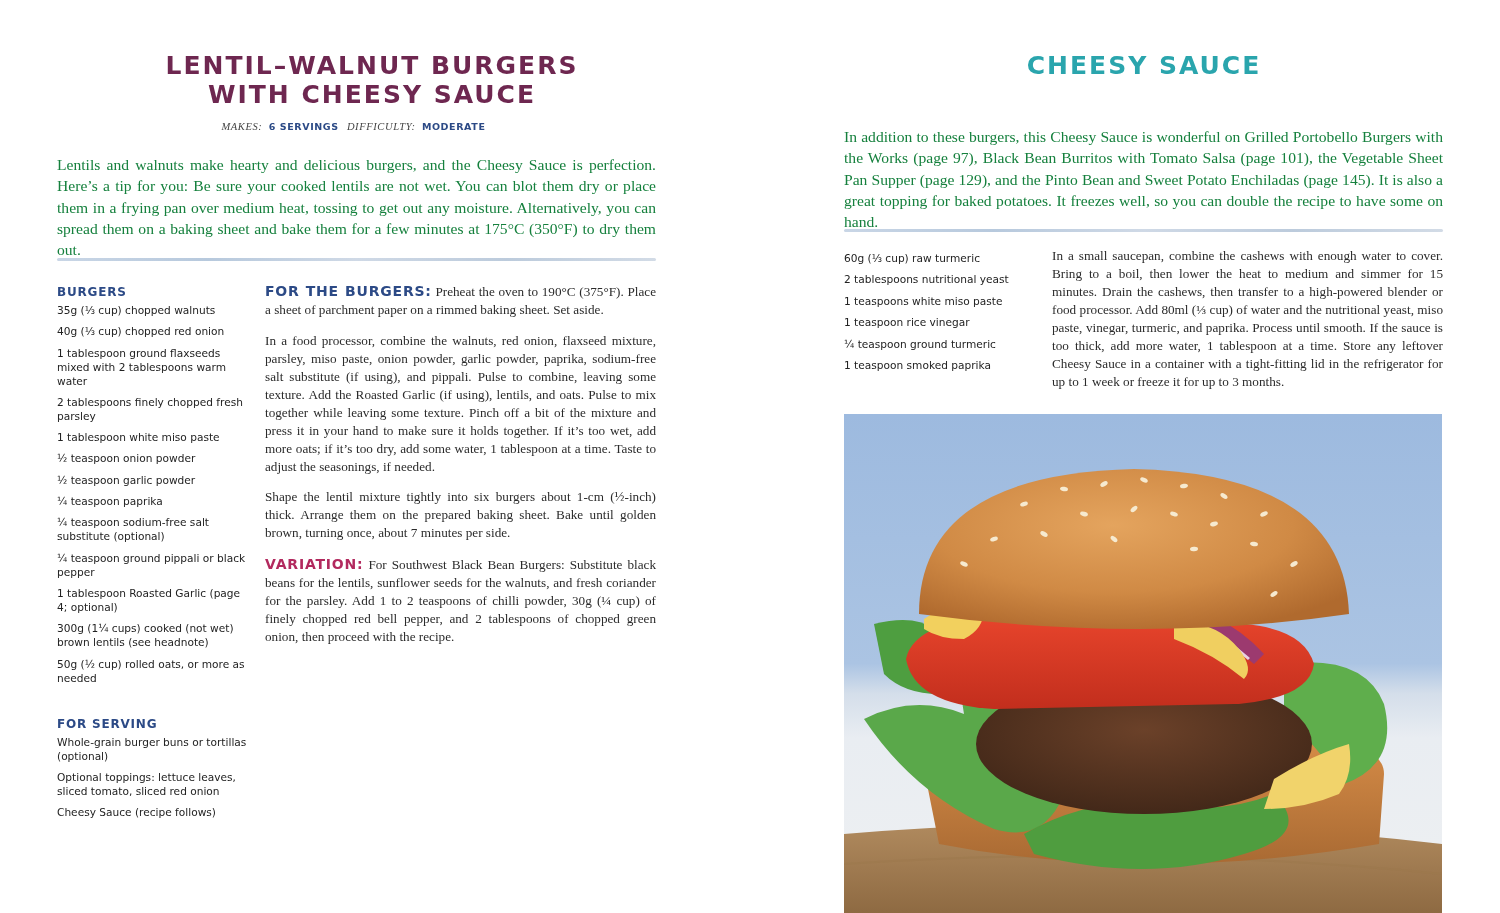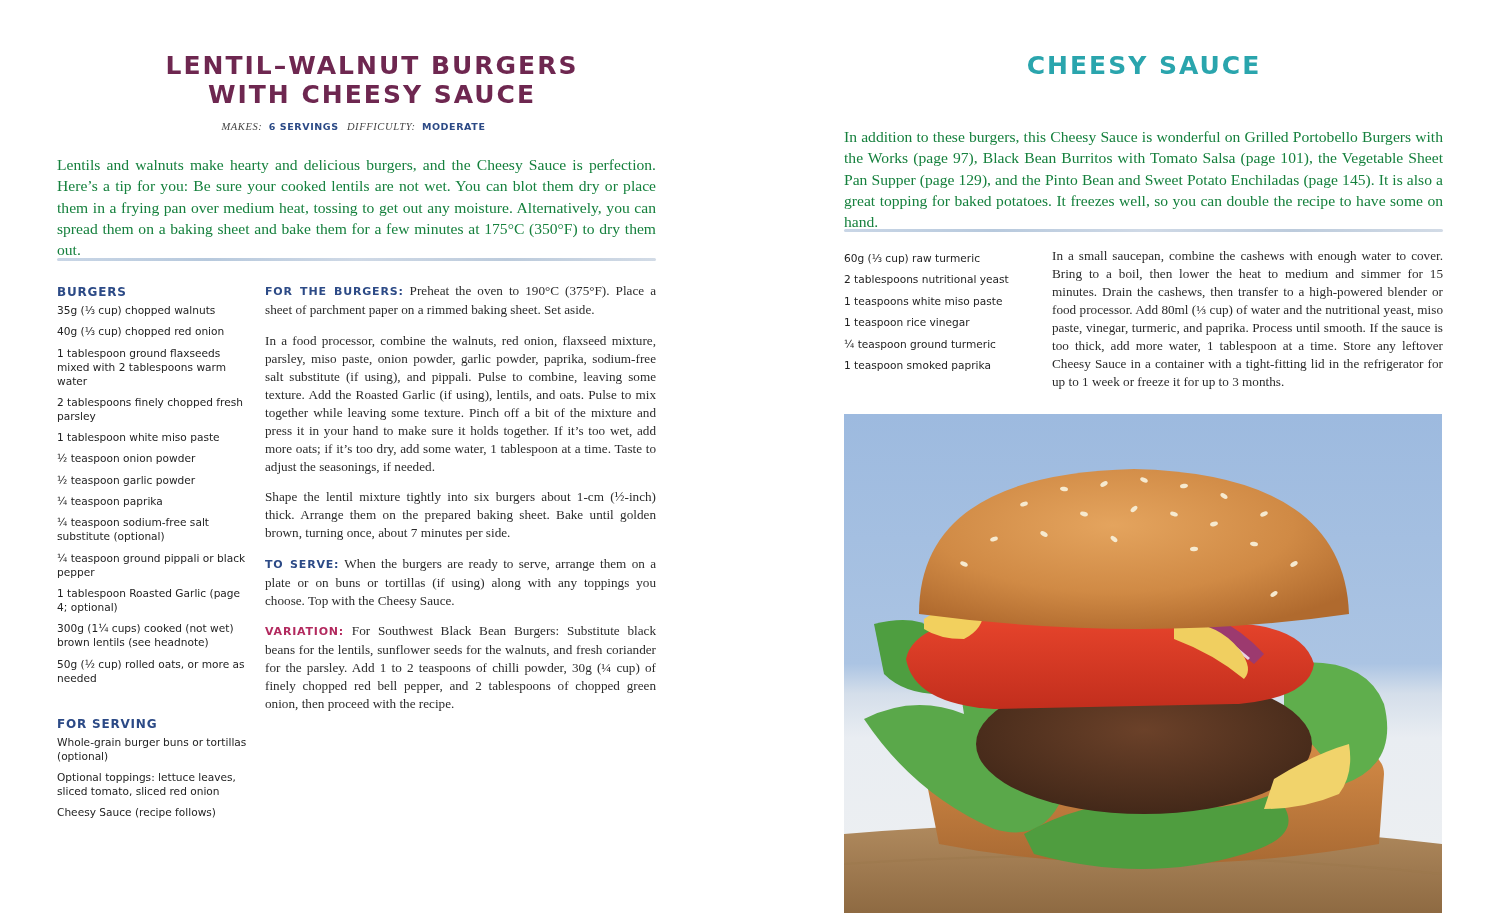--- a/index.html
+++ b/index.html
@@ -58,21 +58,21 @@
   .ingredients-right .ing-item { margin-bottom: 7.4px; }
 
   .method {
     position: absolute; font-size: 13.2px; line-height: 18px;
     text-align: justify; color: #2b2b2b;
   }
   .method-left { left: 265px; width: 391px; top: 282px; }
   .method-right { left: 302px; width: 391px; top: 247px; }
   .method p { margin-bottom: 12.5px; }
   .step-label {
-    font-family: "DejaVu Sans", sans-serif; font-weight: bold; font-size: 11px;
+    font-family: "DejaVu Sans", sans-serif; font-weight: bold; font-size: 14px;
     letter-spacing: 0.8px; text-transform: uppercase; color: #2c4a86;
   }
   .step-label.variation { color: #b2295e; }
   .italic { }
 
   .photo {
     position: absolute; left: 94px; top: 414px; width: 598px; height: 499px;
     overflow: hidden;
     background: linear-gradient(180deg, #9fbbe0 0%, #a9c2e2 40%, #c9d6e6 56%, #e6ebf1 62%, #eef0f2 100%);
   }
@@ -117,23 +117,20 @@
     <div class="ing-item">Optional toppings: lettuce leaves, sliced tomato, sliced red onion</div>
     <div class="ing-item">Cheesy Sauce (recipe follows)</div>
   </div>
 
   <div class="method method-left">
     <p>
       <span class="step-label">FOR THE BURGERS:</span><span> Preheat the oven to 190°C (375°F). Place a sheet of parchment paper on a rimmed baking sheet. Set aside.</span>
     </p>
     <p>In a food processor, combine the walnuts, red onion, flaxseed mixture, parsley, miso paste, onion powder, garlic powder, paprika, sodium-free salt substitute (if using), and pippali. Pulse to combine, leaving some texture. Add the Roasted Garlic (if using), lentils, and oats. Pulse to mix together while leaving some texture. Pinch off a bit of the mixture and press it in your hand to make sure it holds together. If it’s too wet, add more oats; if it’s too dry, add some water, 1 tablespoon at a time. Taste to adjust the seasonings, if needed.</p>
     <p>Shape the lentil mixture tightly into six burgers about 1-cm (½-inch) thick. Arrange them on the prepared baking sheet. Bake until golden brown, turning once, about 7 minutes per side.</p>
-    <p>
-      <span class="step-label">TO SERVE:</span><span> When the burgers are ready to serve, arrange them on a plate or on buns or tortillas (if using) along with any toppings you choose. Top with the Cheesy Sauce.</span>
-    </p>
     <p>
       <span class="step-label variation">VARIATION:</span><span class="italic"> For Southwest Black Bean Burgers:</span><span> Substitute black beans for the lentils, sunflower seeds for the walnuts, and fresh coriander for the parsley. Add 1 to 2 teaspoons of chilli powder, 30g (¼ cup) of finely chopped red bell pepper, and 2 tablespoons of chopped green onion, then proceed with the recipe.</span>
     </p>
   </div>
 </div>
 
 <div class="page page-right">
   <h1 class="title title-right">CHEESY SAUCE</h1>
 
 

